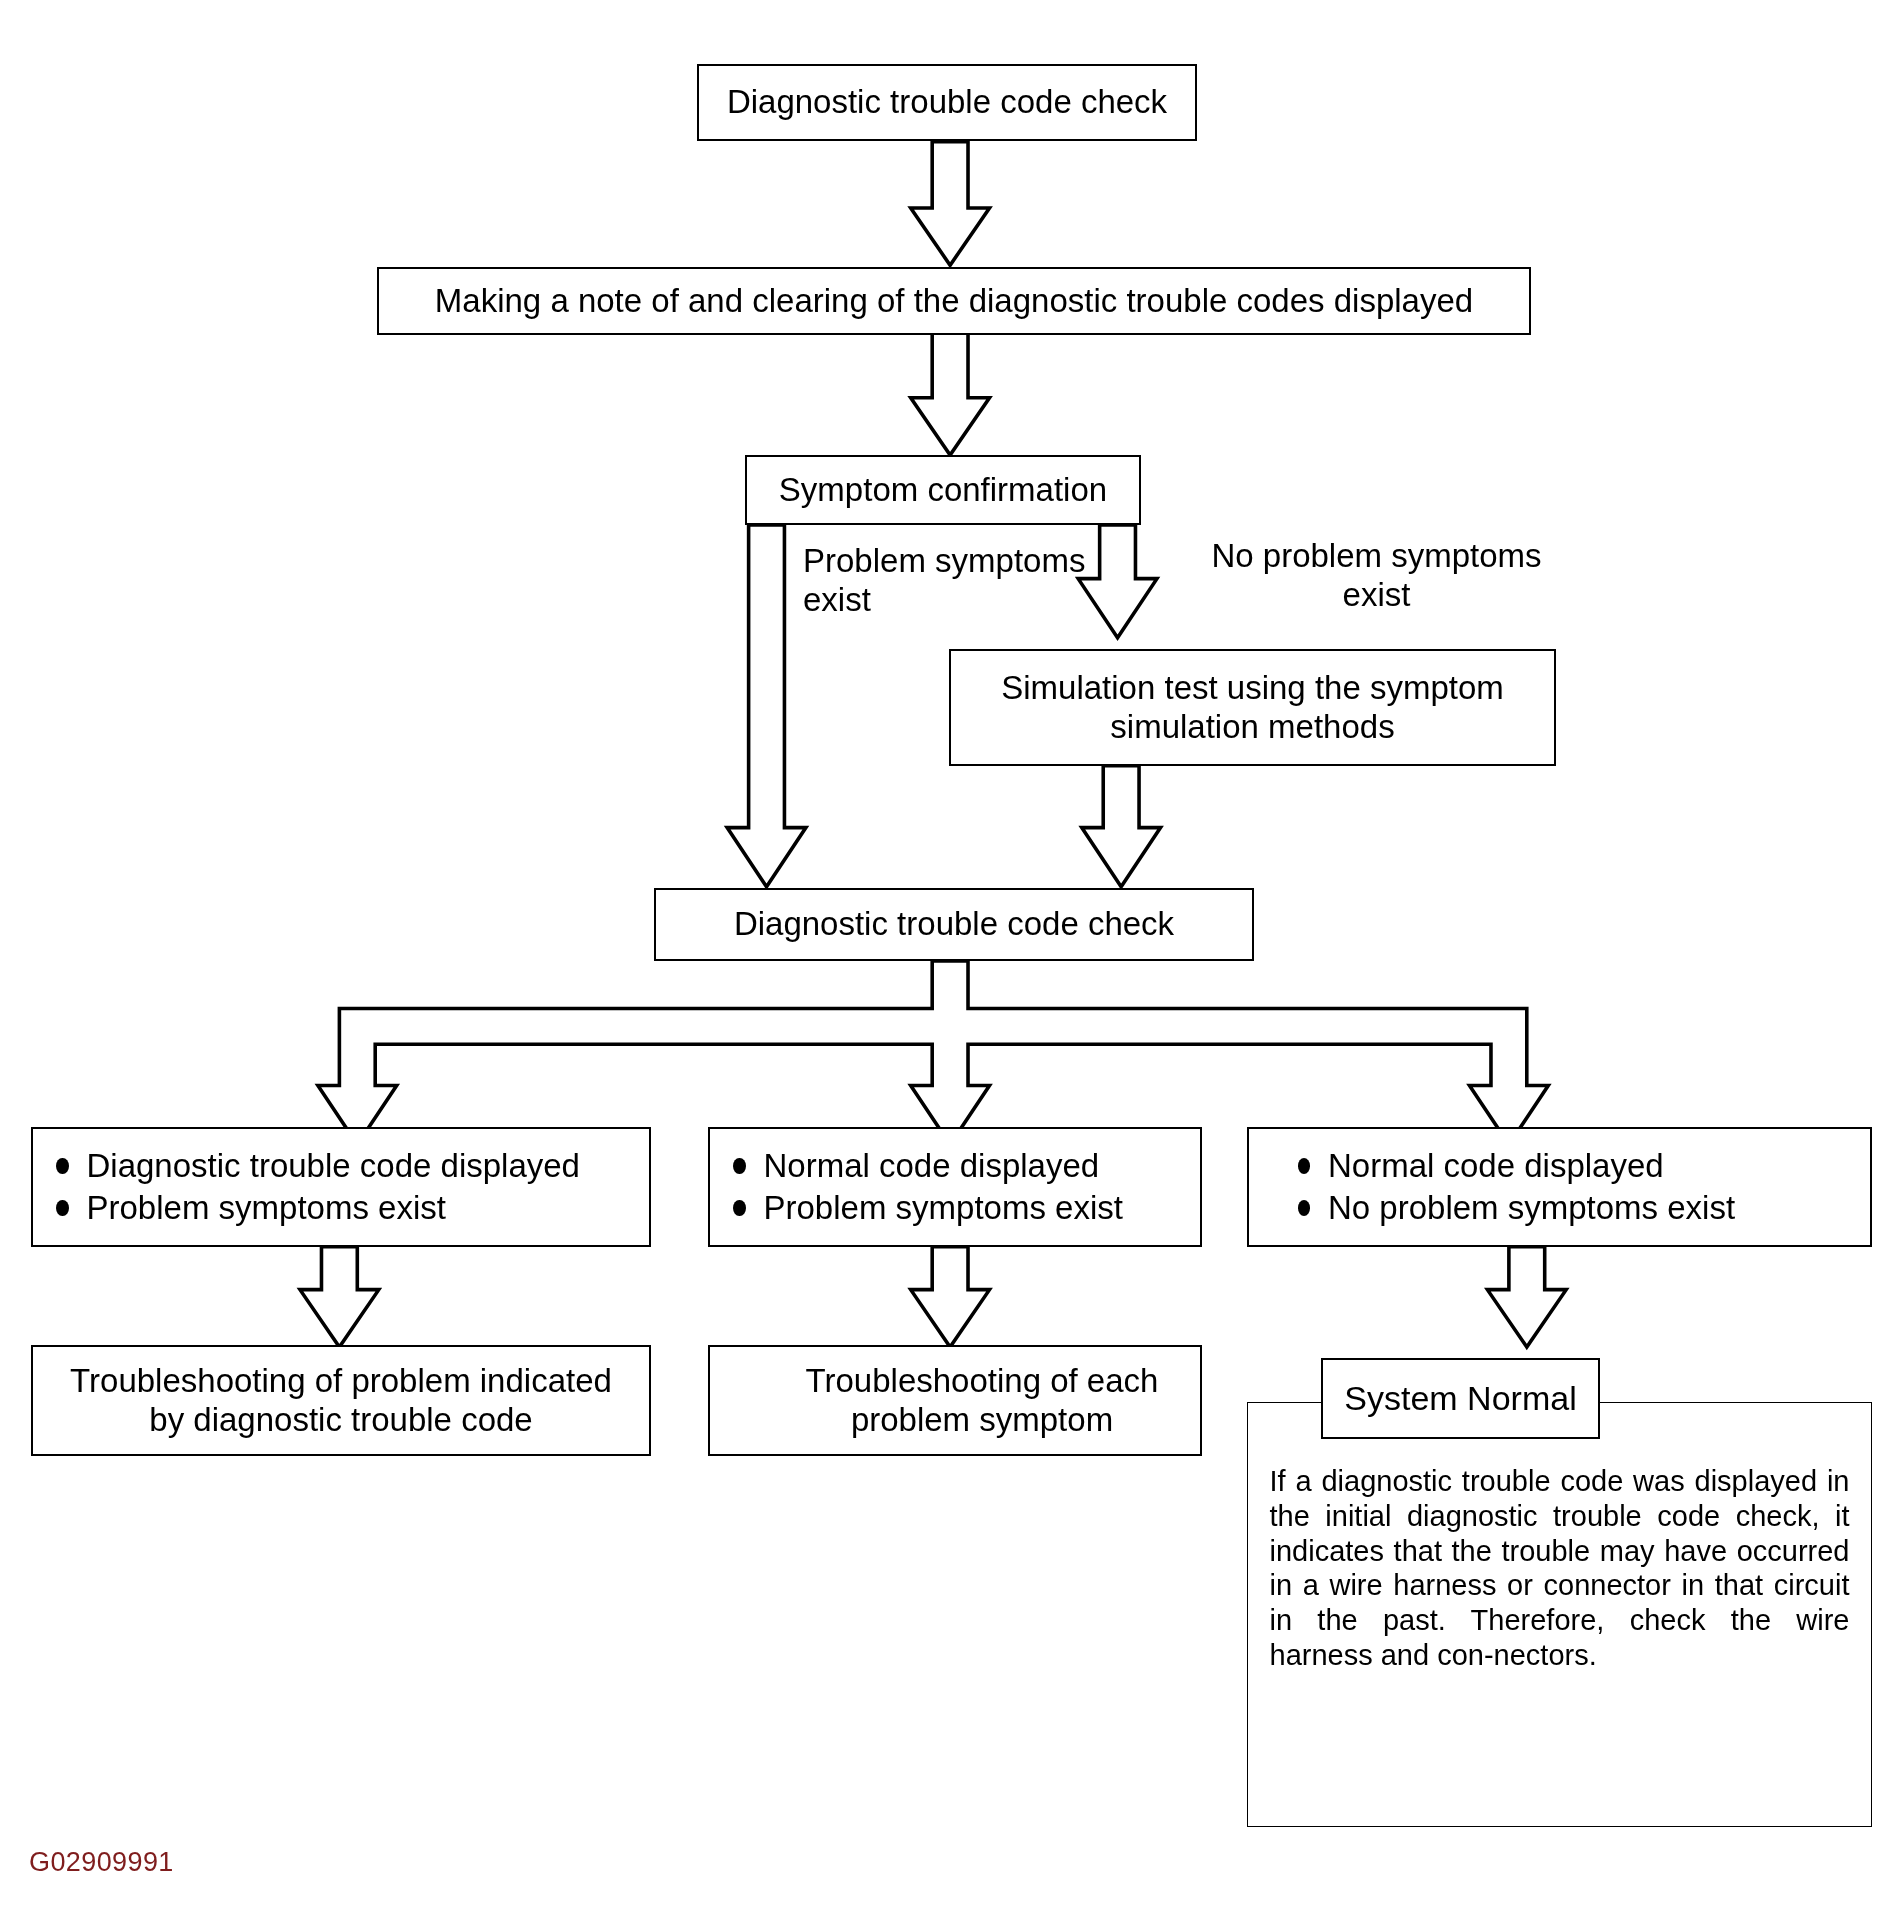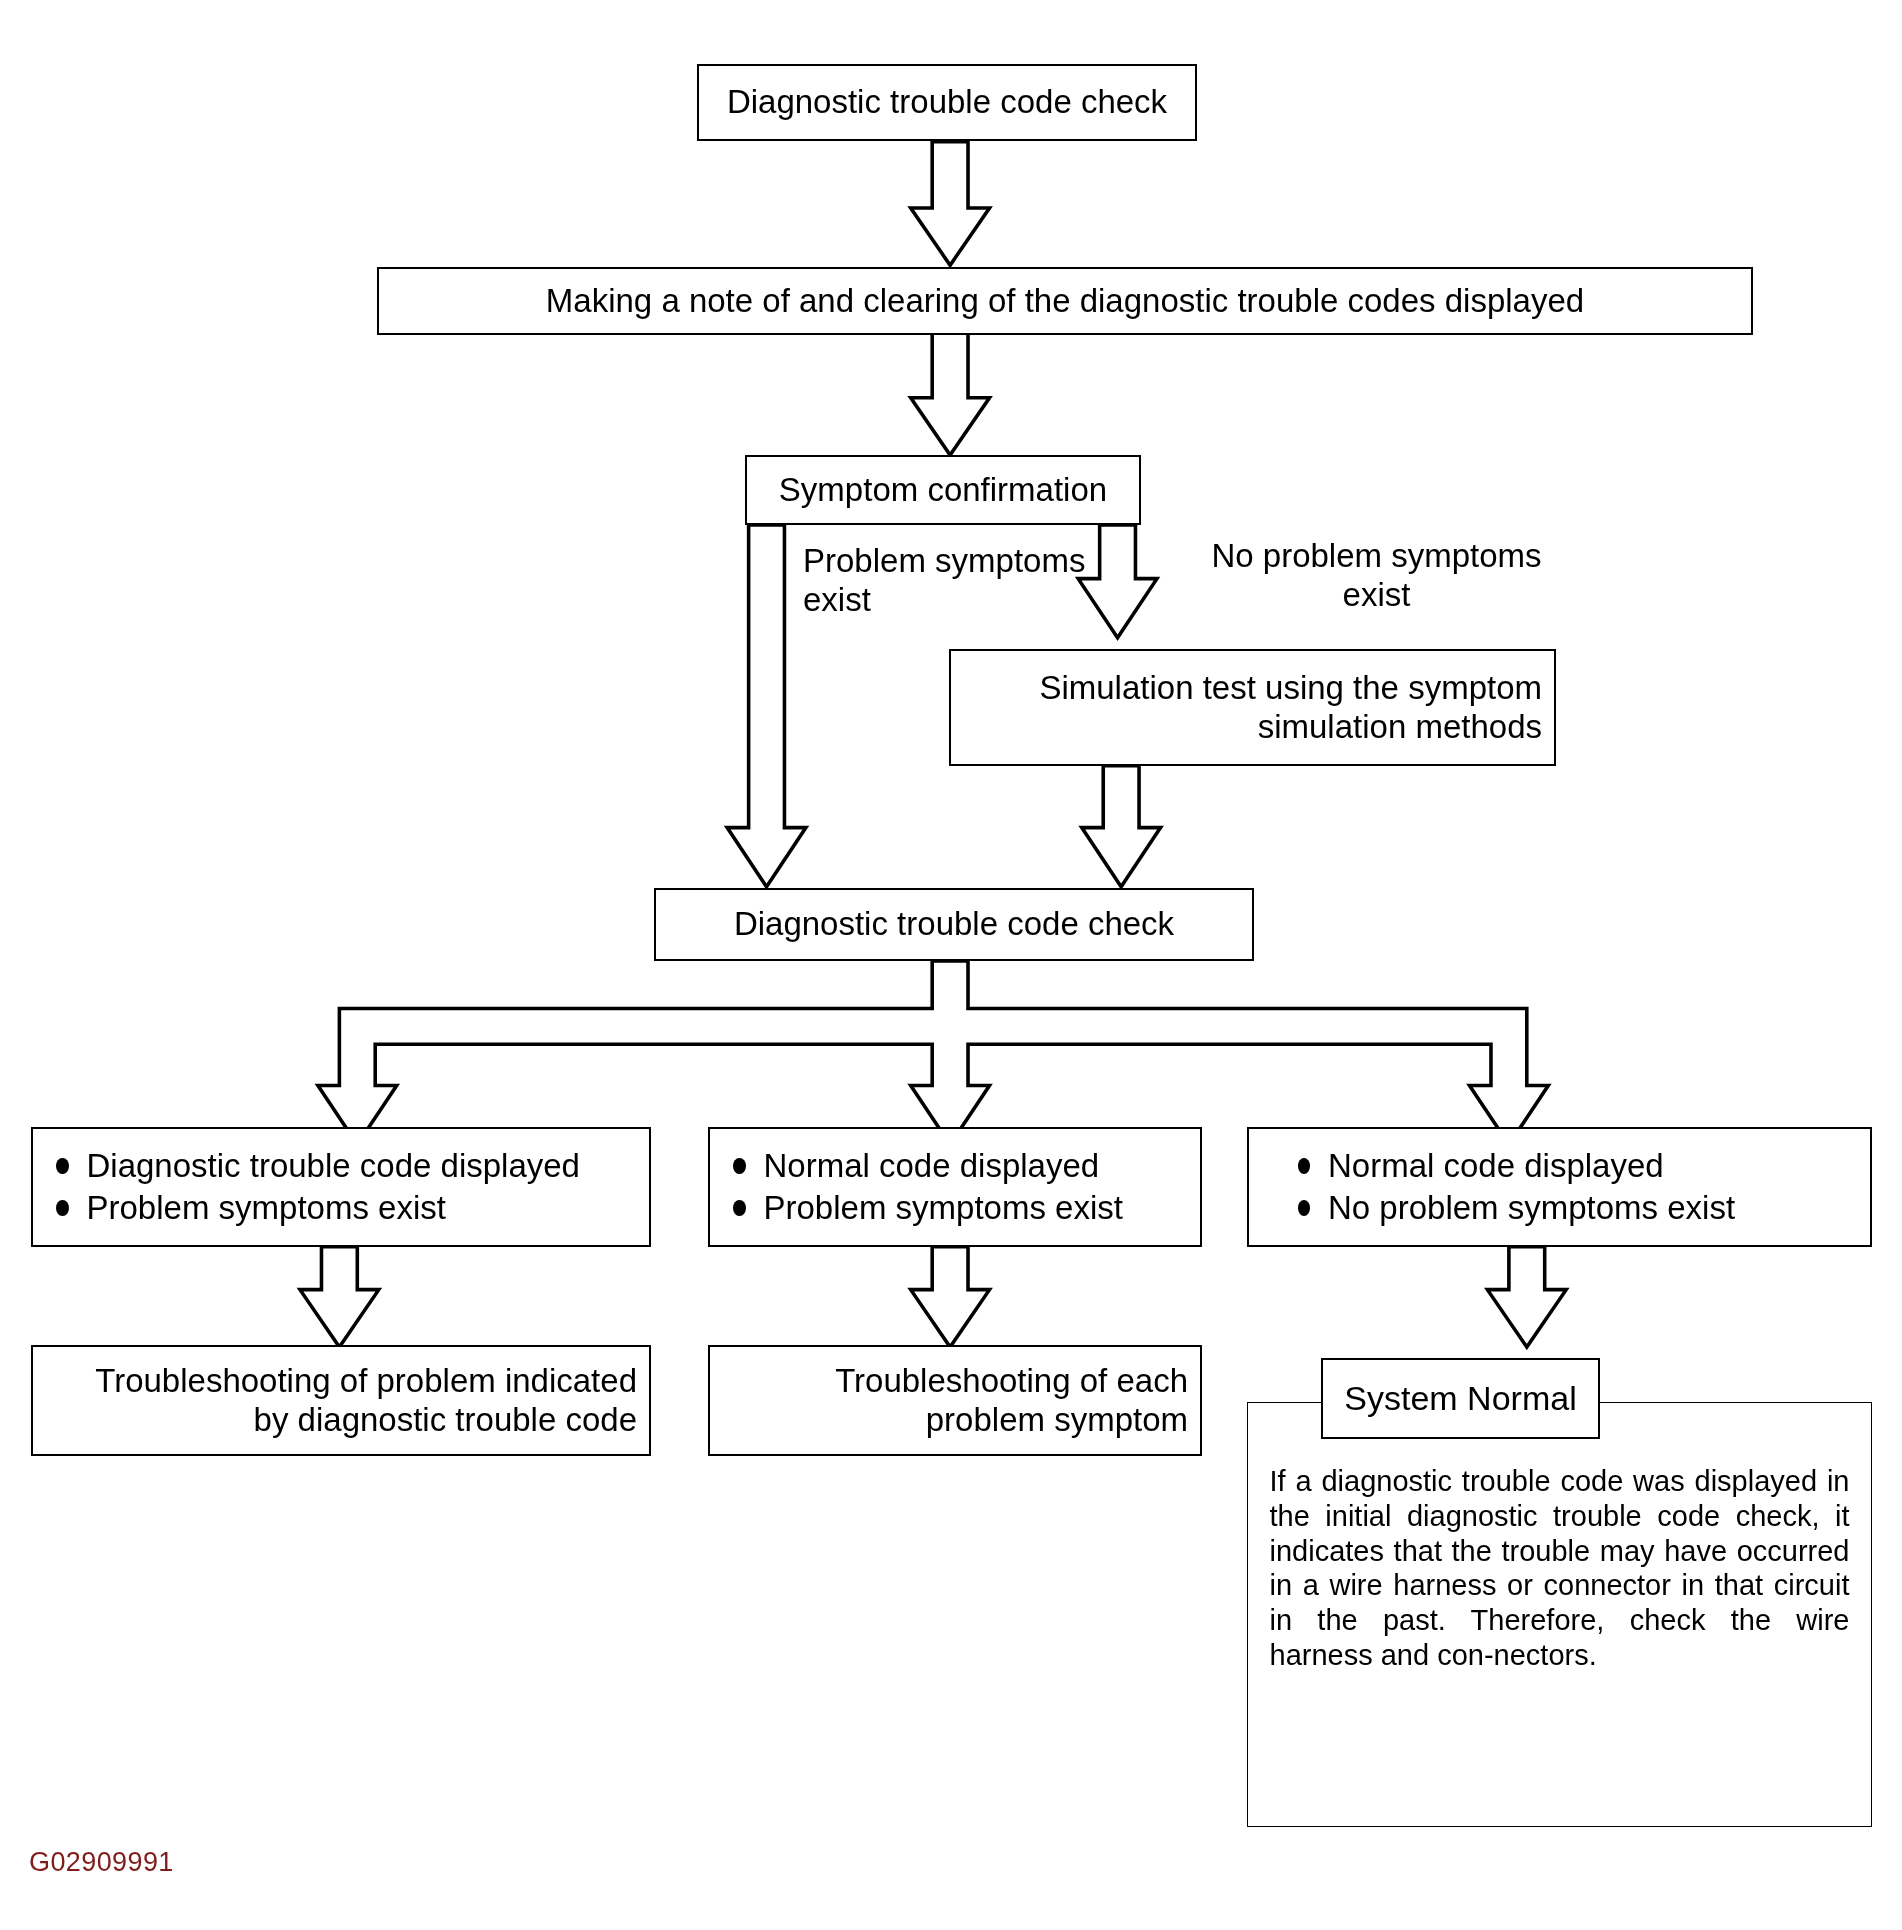--- a/index.html
+++ b/index.html
@@ -36,21 +36,21 @@
     justify-content: center;
   }
   .node.thin { border-width: 1.8px; }
   .node-label {
     font-size: 33px;
     line-height: 1.18;
     white-space: pre-line;
     color: #000;
   }
   .pad-c { padding: 0 14.3px; text-align: center; }
-  .pad-l { padding: 0 12px; text-align: right; }
+  .pad-l { padding: 0 0; text-align: center; }
   .bullet-list {
     list-style: none;
     margin: 0;
     padding: 0 12.5px 0 21.5px;
   }
   .bullet-list li {
     font-size: 33px;
     line-height: 1.28;
     position: relative;
     padding-left: 32px;
@@ -150,21 +150,21 @@
       <polygon points="1041,1392 1081,1392 1081,1440 1105,1440 1061,1504 1017,1440 1041,1440"></polygon>
 
       <polygon points="1685,1392 1725,1392 1725,1440 1749,1440 1705,1504 1661,1440 1685,1440"></polygon>
     </g>
   </svg>
 
   <div class="node" style="left:697px; top:64px; width:500px; height:77px;">
     <div class="node-label pad-c">Diagnostic trouble code check</div>
   </div>
 
-  <div class="node" style="left:377px; top:267px; width:1376px; height:68px;justify-content:center;">
+  <div class="node" style="left:377px; top:267px; width:1154px; height:68px;justify-content:center;">
     <div class="node-label pad-c">Making a note of and clearing of the diagnostic trouble codes displayed</div>
   </div>
 
   <div class="node" style="left:745px; top:455px; width:396px; height:70px;">
     <div class="node-label pad-c">Symptom confirmation</div>
   </div>
 
   <div class="edge-label" style="left:803px; top:542px; width:327px;">Problem symptoms
 exist</div>
 

